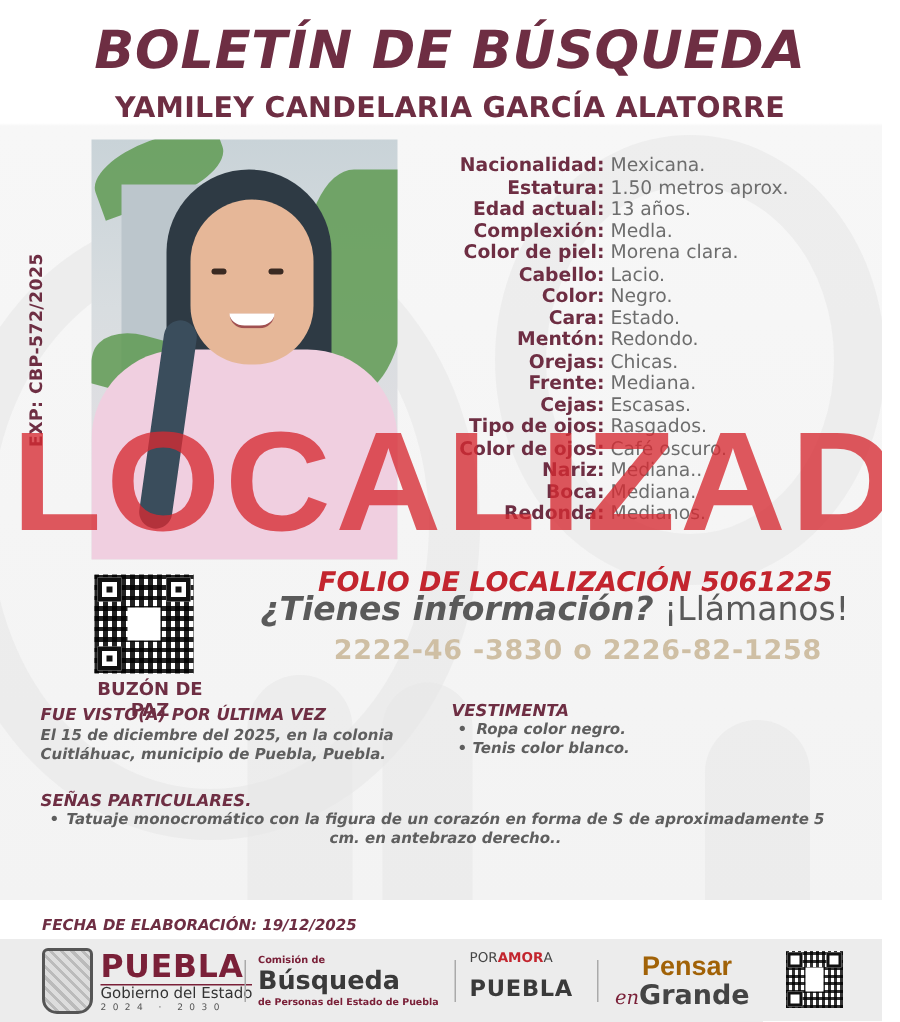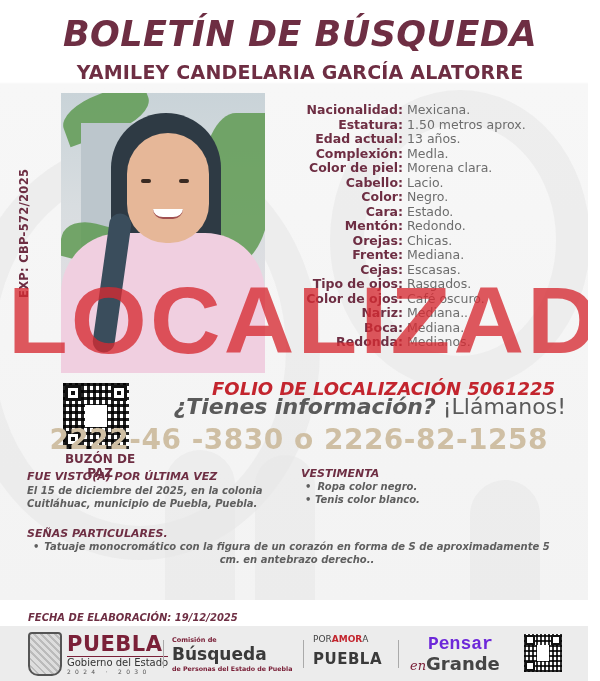--- a/index.html
+++ b/index.html
@@ -96,21 +96,21 @@
     font-family: "DejaVu Sans", sans-serif;
   }
   .tienes {
     position: absolute; right: 22px; top: 394px; white-space: nowrap;
     font-family: "DejaVu Sans", sans-serif; font-size: 22px; color: #5a5a5a;
   }
   .tienes .q { font-weight: bold; font-style: italic; text-align: center; }
   .tienes .l { font-weight: normal; margin-top: 24px; }
   .phones {
     position: absolute; right: 40px; top: 423px; white-space: nowrap;
-    font-family: "DejaVu Sans", sans-serif; font-weight: bold; font-size: 28px; color: #cfbfa4;
+    font-family: "DejaVu Sans", sans-serif; font-weight: bold; font-size: 18px; color: #cfbfa4;
     letter-spacing: 0.5px;
   }
 
   .sec-title {
     position: absolute; font-weight: bold; font-style: italic; font-size: 11px; color: #6e2e43;
     font-family: "DejaVu Sans", sans-serif; white-space: nowrap;
   }
   .sec-text {
     position: absolute; font-weight: bold; font-style: italic; font-size: 10px; color: #5e5e5e;
     font-family: "DejaVu Sans", sans-serif; line-height: 13px;
@@ -135,21 +135,21 @@
   .puebla-word { left: 67px; top: 6px; font-family: "DejaVu Sans", sans-serif; font-weight: bold; font-size: 21px; color: #7a2038; letter-spacing: 0.5px; }
   .puebla-gob { left: 67px; top: 30px; font-size: 10px; color: #333; font-family: "DejaVu Sans", sans-serif; border-top: 1px solid #7a2038; }
   .puebla-years { left: 67px; top: 42px; font-size: 6px; letter-spacing: 4.3px; color: #555; font-family: "DejaVu Sans", sans-serif; }
   .vsep { position: absolute; top: 14px; width: 1px; height: 28px; background: #aaa; }
   .cb1 { left: 172px; top: 10px; font-size: 6.5px; font-weight: bold; color: #7a2038; font-family: "DejaVu Sans", sans-serif; }
   .cb2 { left: 172px; top: 18px; font-size: 17px; font-weight: bold; color: #3a3a3a; font-family: "DejaVu Sans", sans-serif; }
   .cb3 { left: 172px; top: 39px; font-size: 6.3px; font-weight: bold; color: #7a2038; font-family: "DejaVu Sans", sans-serif; white-space: nowrap; }
   .pa1 { left: 313px; top: 8px; font-size: 9px; color: #444; font-family: "DejaVu Sans", sans-serif; white-space: nowrap; }
   .pa1 b { color: #c3252e; }
   .pa2 { left: 313px; top: 24px; font-size: 15px; font-weight: bold; color: #3a3a3a; font-family: "DejaVu Sans", sans-serif; letter-spacing: 0.5px; }
-  .pg1 { left: 428px; top: 8px; font-size: 18px; font-weight: bold; color: #6d28d9; font-family: Liberation Mono, monospace; }
+  .pg1 { left: 428px; top: 8px; font-size: 18px; font-weight: bold; color: #a16207; font-family: Liberation Sans, sans-serif; }
   .pg2 { left: 410px; top: 27px; font-size: 18px; font-weight: bold; color: #444; font-family: "DejaVu Sans", sans-serif; white-space: nowrap; }
   .pg2 i { color: #7a2038; font-family: "DejaVu Serif", serif; font-size: 13px; font-weight: normal; }
   .qr2 {
     position: absolute; left: 524px; top: 8px; width: 38px; height: 38px; background: #fff;
     background-image:
       repeating-linear-gradient(90deg, #333 0 2px, transparent 2px 4px),
       repeating-linear-gradient(0deg, #333 0 2px, transparent 2px 5px);
     background-blend-mode: multiply;
   }
   .qr2 .finder { position: absolute; width: 10px; height: 10px; border: 2px solid #111; background: #fff; }

